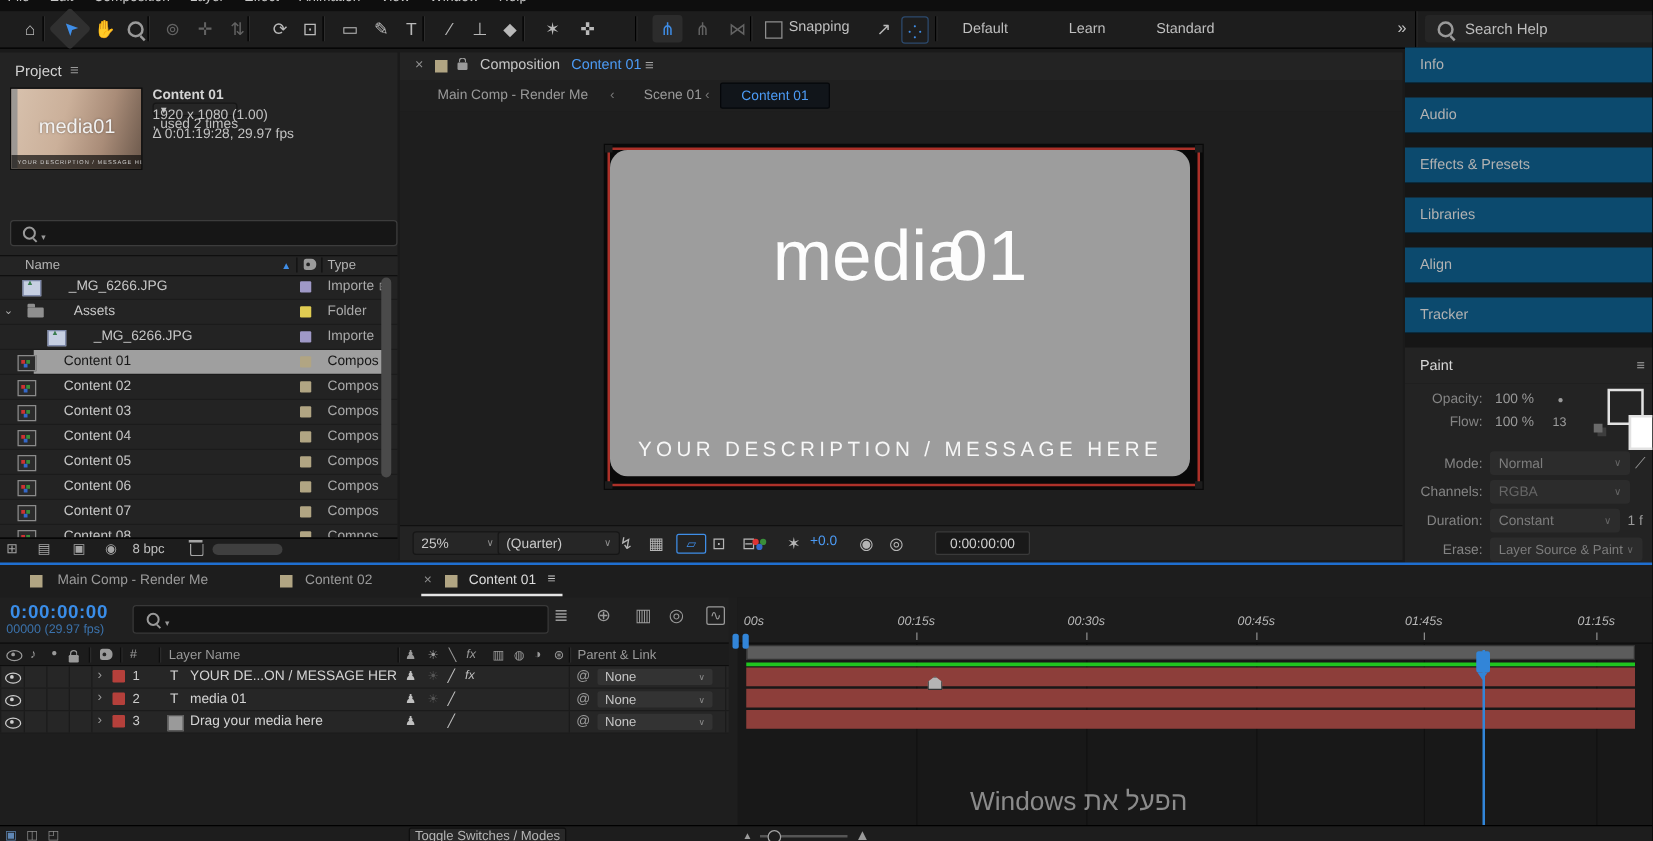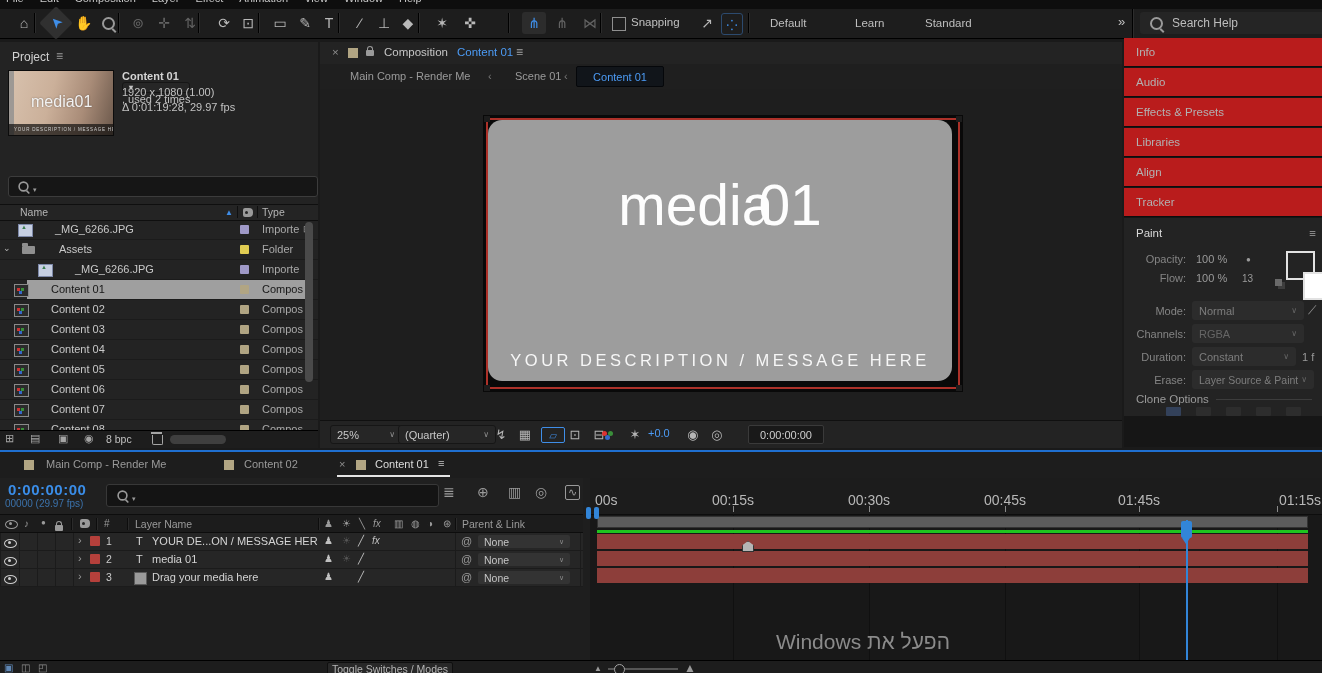--- a/index.html
+++ b/index.html
@@ -104,21 +104,21 @@
   .dd .car{font-size:8px;color:#8f8f8f;}
   .cbtn{position:absolute;top:4px;height:18px;display:flex;align-items:center;justify-content:center;color:#b5b5b5;font-size:13px;}
   .cbtn.blue{color:#3f8ee8;border:1px solid #3f8ee8;border-radius:2px;height:14px;top:6px;padding:0 2px;font-size:10px;}
   #exp{color:#4c9bf5;font-size:11px;}
   #ctime{position:absolute;left:428px;top:4px;width:74px;height:17px;background:#191919;border:1px solid #3a3a3a;border-radius:2px;
       display:flex;align-items:center;justify-content:center;font-size:11px;color:#cfcfcf;}
   .rgbdots{position:absolute;top:10px;width:12px;height:8px;}
   .rgbdots i{position:absolute;width:5px;height:5px;border-radius:50%;}
   
   #sidebar{left:1124px;top:38px;width:198px;height:409px;background:#161616;}
-  .sbitem{position:relative;width:198px;height:29px;background:#b91c1c;margin-bottom:1px;color:#b2b2b2;font-size:11.5px;
+  .sbitem{position:relative;width:198px;height:29px;background:#0c4a6e;margin-bottom:11px;color:#b2b2b2;font-size:11.5px;
       display:flex;align-items:center;padding-left:12px;box-sizing:border-box;border-bottom:1px solid #0d0d0d;}
   #paint-head{position:relative;width:198px;height:29px;background:#232323;color:#d8d8d8;font-size:11.5px;display:flex;align-items:center;
       padding-left:12px;box-sizing:border-box;}
   #paint-head .mn{position:absolute;right:6px;color:#a5a5a5;}
   #paint-body{position:relative;width:198px;height:169px;background:#232323;font-size:11px;color:#8f8f8f;}
   .plabel{position:absolute;width:62px;text-align:right;color:#848484;}
   .pval{position:absolute;color:#9a9a9a;}
   .pdd{position:absolute;height:19px;background:#2c2c2c;border-radius:3px;display:flex;align-items:center;justify-content:space-between;
       padding:0 7px;color:#7d7d7d;box-sizing:border-box;font-size:11px;}
   .pdd .car{font-size:8px;color:#666;}
@@ -156,21 +156,21 @@
   .lrow .sicn{position:absolute;left:134px;top:3px;width:11px;height:11px;background:#9a9a9a;border:1px solid #5a5a5a;}
   .lrow .nm{position:absolute;left:152px;top:2px;}
   .sw{position:absolute;top:2px;font-size:10px;color:#c0c0c0;}
   .sw.dim{color:#555;}
   .lrow .pw{position:absolute;left:461px;top:2px;color:#9a9a9a;font-size:11px;}
   .ldd{position:absolute;left:478px;top:2px;width:92px;height:13px;background:#333;border-radius:2px;display:flex;align-items:center;
       justify-content:space-between;padding:0 6px;box-sizing:border-box;font-size:10.5px;color:#c6c6c6;}
   .ldd .car{font-size:7px;color:#8a8a8a;}
   #track-area{position:absolute;left:590px;top:26px;width:732px;height:182px;background:#181818;}
   #tl-ruler{position:absolute;left:0;top:0;width:732px;height:36px;background:#1c1c1c;border-bottom:1px solid #0d0d0d;}
-  .rlab{position:absolute;top:14px;font-size:14px;color:#b8b8b8;transform:translateX(-50%);}
+  .rlab{position:absolute;top:14px;font-size:10px;color:#b8b8b8;transform:translateX(-50%);font-style:italic;}
   .rtick{position:absolute;top:28px;width:1px;height:6px;background:#8a8a8a;}
   .gline{position:absolute;top:36px;width:1px;height:146px;background:#101010;}
   #workarea{position:absolute;left:7px;top:38px;width:711px;height:12px;background:#5c5c5c;border:1px solid #333;box-sizing:border-box;}
   #greenline{position:absolute;left:7px;top:52px;width:711px;height:3px;background:#1fc41f;}
   .tbar{position:absolute;left:7px;width:711px;height:15px;background:#8d3e3a;}
   #marker{position:absolute;left:152px;top:63px;width:10px;height:9px;background:#b5b5b5;border:1px solid #333;
       clip-path:polygon(50% 0,100% 42%,100% 100%,0 100%,0 42%);}
   #playline{position:absolute;left:596px;top:42px;width:2px;height:166px;background:#3285d8;}
   #playgrip{position:absolute;left:591px;top:43px;width:11px;height:17px;background:#3285d8;border-radius:2px;}
   #playgrip:after{content:"";position:absolute;left:1px;top:17px;border-left:4.5px solid transparent;border-right:4.5px solid transparent;border-top:6px solid #3285d8;}
@@ -609,21 +609,21 @@
           <div id="ruler-labels">
             <span class="rlab txt" style="left: 5px; transform: none;">00s</span>
             <span class="rlab txt" style="left: 143px;">00:15s</span>
             <span class="rtick" style="left: 143px;"></span>
             <span class="rlab txt" style="left: 279px;">00:30s</span>
             <span class="rtick" style="left: 279px;"></span>
             <span class="rlab txt" style="left: 415px;">00:45s</span>
             <span class="rtick" style="left: 415px;"></span>
             <span class="rlab txt" style="left: 549px;">01:45s</span>
             <span class="rtick" style="left: 549px;"></span>
-            <span class="rlab txt" style="left: 710px;">01:15s</span>
+            <span class="rlab txt" style="left: 687px;">01:15s</span>
             <span class="rtick" style="left: 687px;"></span>
           </div>
         </div>
       <div id="grid-host">
           <div class="gline" style="left: 143px;"></div>
           <div class="gline" style="left: 279px;"></div>
           <div class="gline" style="left: 415px;"></div>
           <div class="gline" style="left: 549px;"></div>
           <div class="gline" style="left: 687px;"></div>
         </div>

